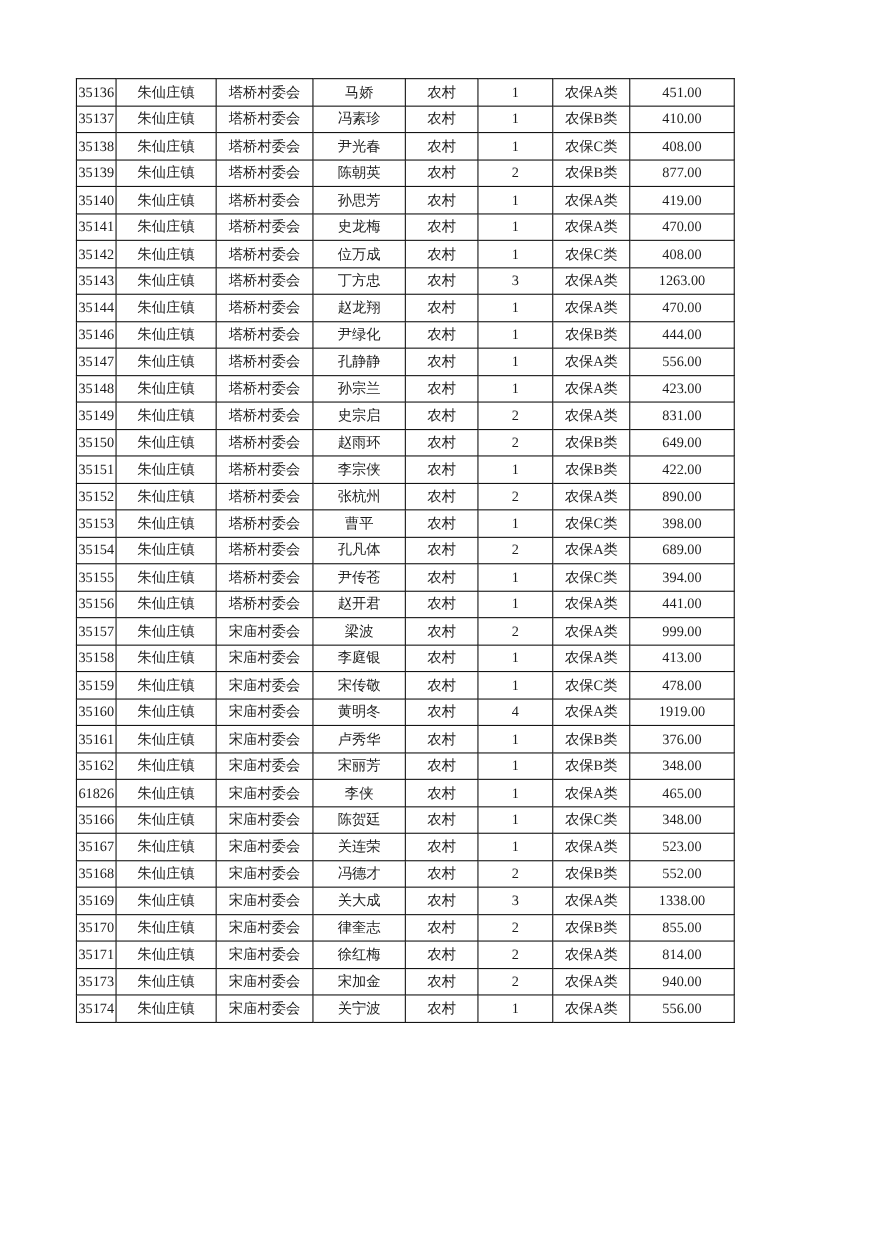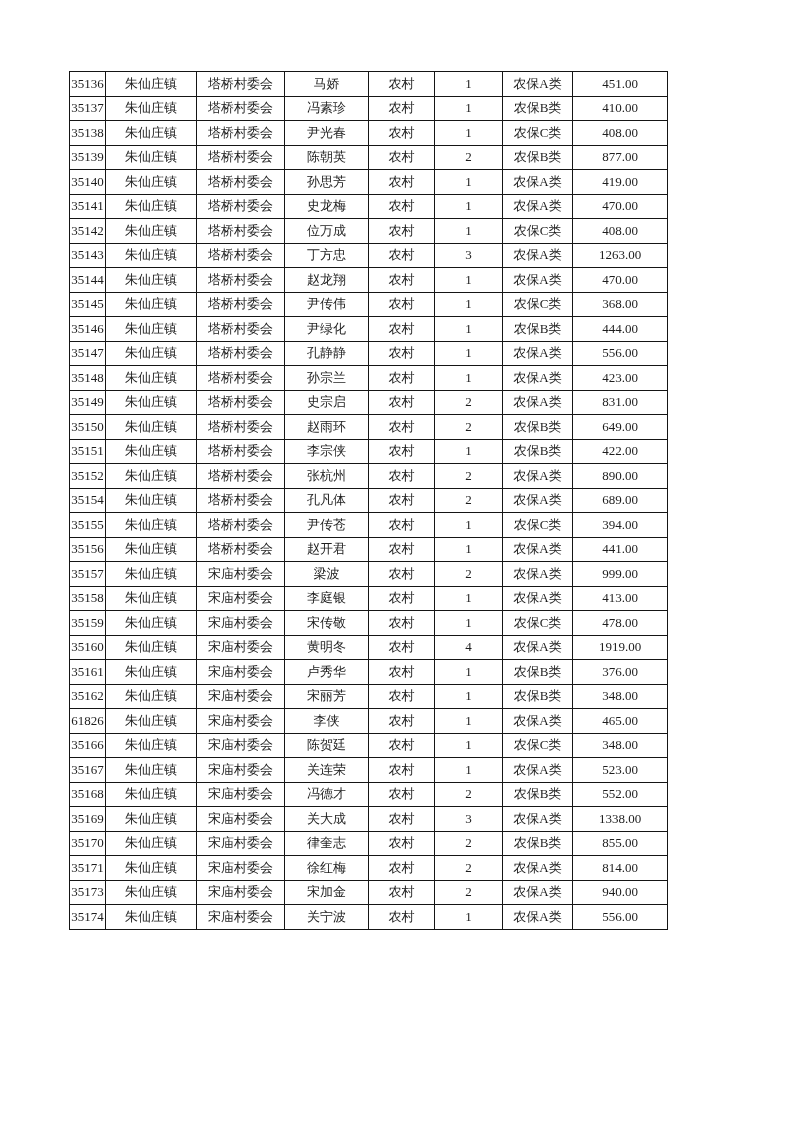--- a/index.html
+++ b/index.html
@@ -140,30 +140,20 @@
           <td>35144</td>
           <td>朱仙庄镇</td>
           <td>塔桥村委会</td>
           <td>赵龙翔</td>
           <td>农村</td>
           <td>1</td>
           <td>农保A类</td>
           <td>470.00</td>
         </tr>
         <tr>
-          <td>35145</td>
-          <td>朱仙庄镇</td>
-          <td>塔桥村委会</td>
-          <td>尹传伟</td>
-          <td>农村</td>
-          <td>1</td>
-          <td>农保C类</td>
-          <td>368.00</td>
-        </tr>
-        <tr>
           <td>35146</td>
           <td>朱仙庄镇</td>
           <td>塔桥村委会</td>
           <td>尹绿化</td>
           <td>农村</td>
           <td>1</td>
           <td>农保B类</td>
           <td>444.00</td>
         </tr>
         <tr>
@@ -218,20 +208,30 @@
         </tr>
         <tr>
           <td>35152</td>
           <td>朱仙庄镇</td>
           <td>塔桥村委会</td>
           <td>张杭州</td>
           <td>农村</td>
           <td>2</td>
           <td>农保A类</td>
           <td>890.00</td>
+        </tr>
+        <tr>
+          <td>35153</td>
+          <td>朱仙庄镇</td>
+          <td>塔桥村委会</td>
+          <td>曹平</td>
+          <td>农村</td>
+          <td>1</td>
+          <td>农保C类</td>
+          <td>398.00</td>
         </tr>
         <tr>
           <td>35154</td>
           <td>朱仙庄镇</td>
           <td>塔桥村委会</td>
           <td>孔凡体</td>
           <td>农村</td>
           <td>2</td>
           <td>农保A类</td>
           <td>689.00</td>

